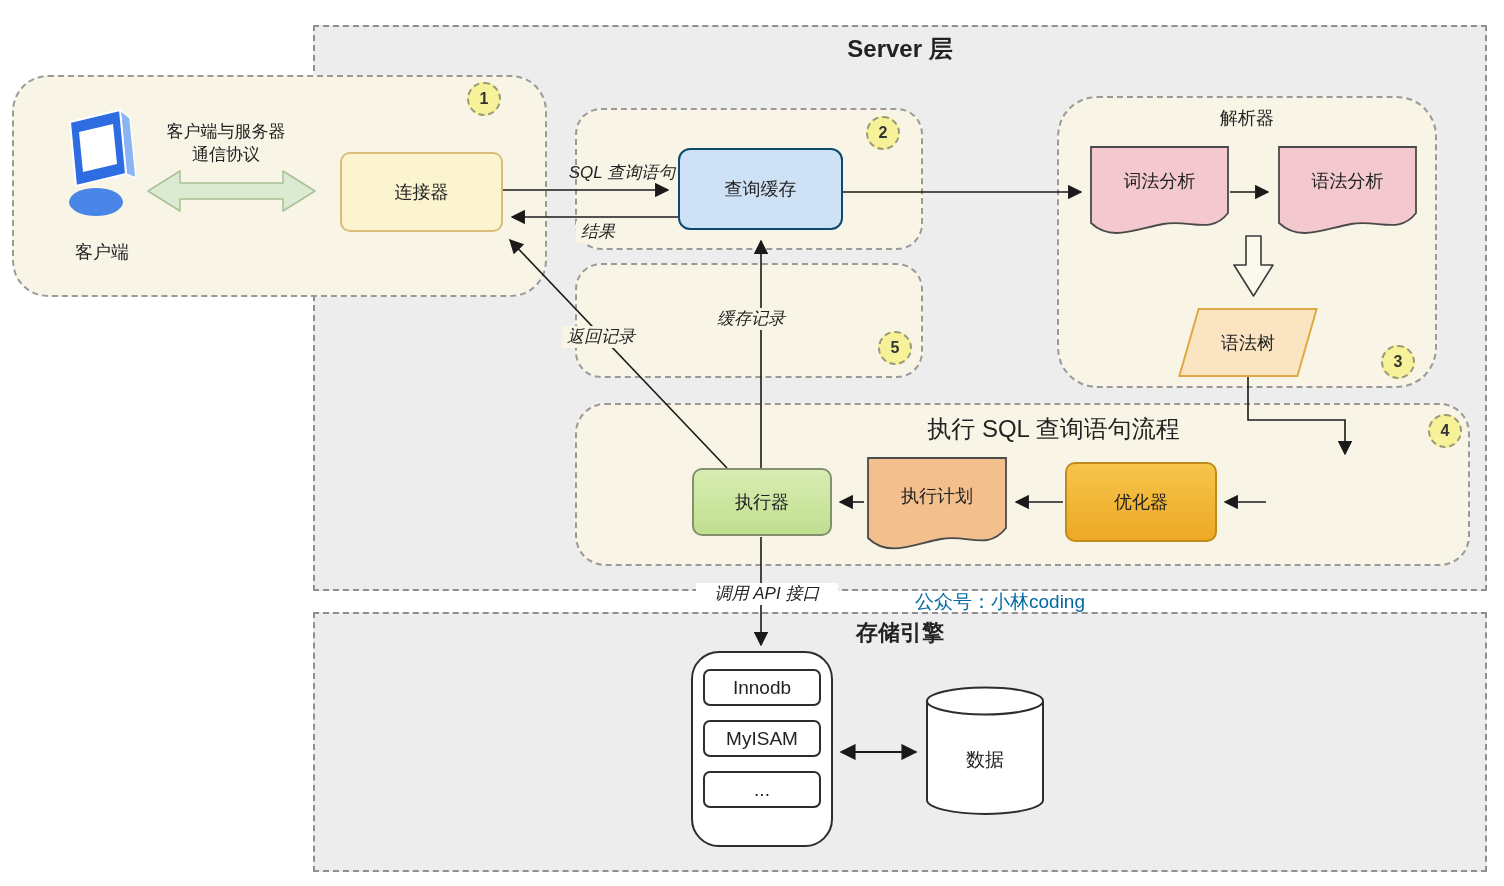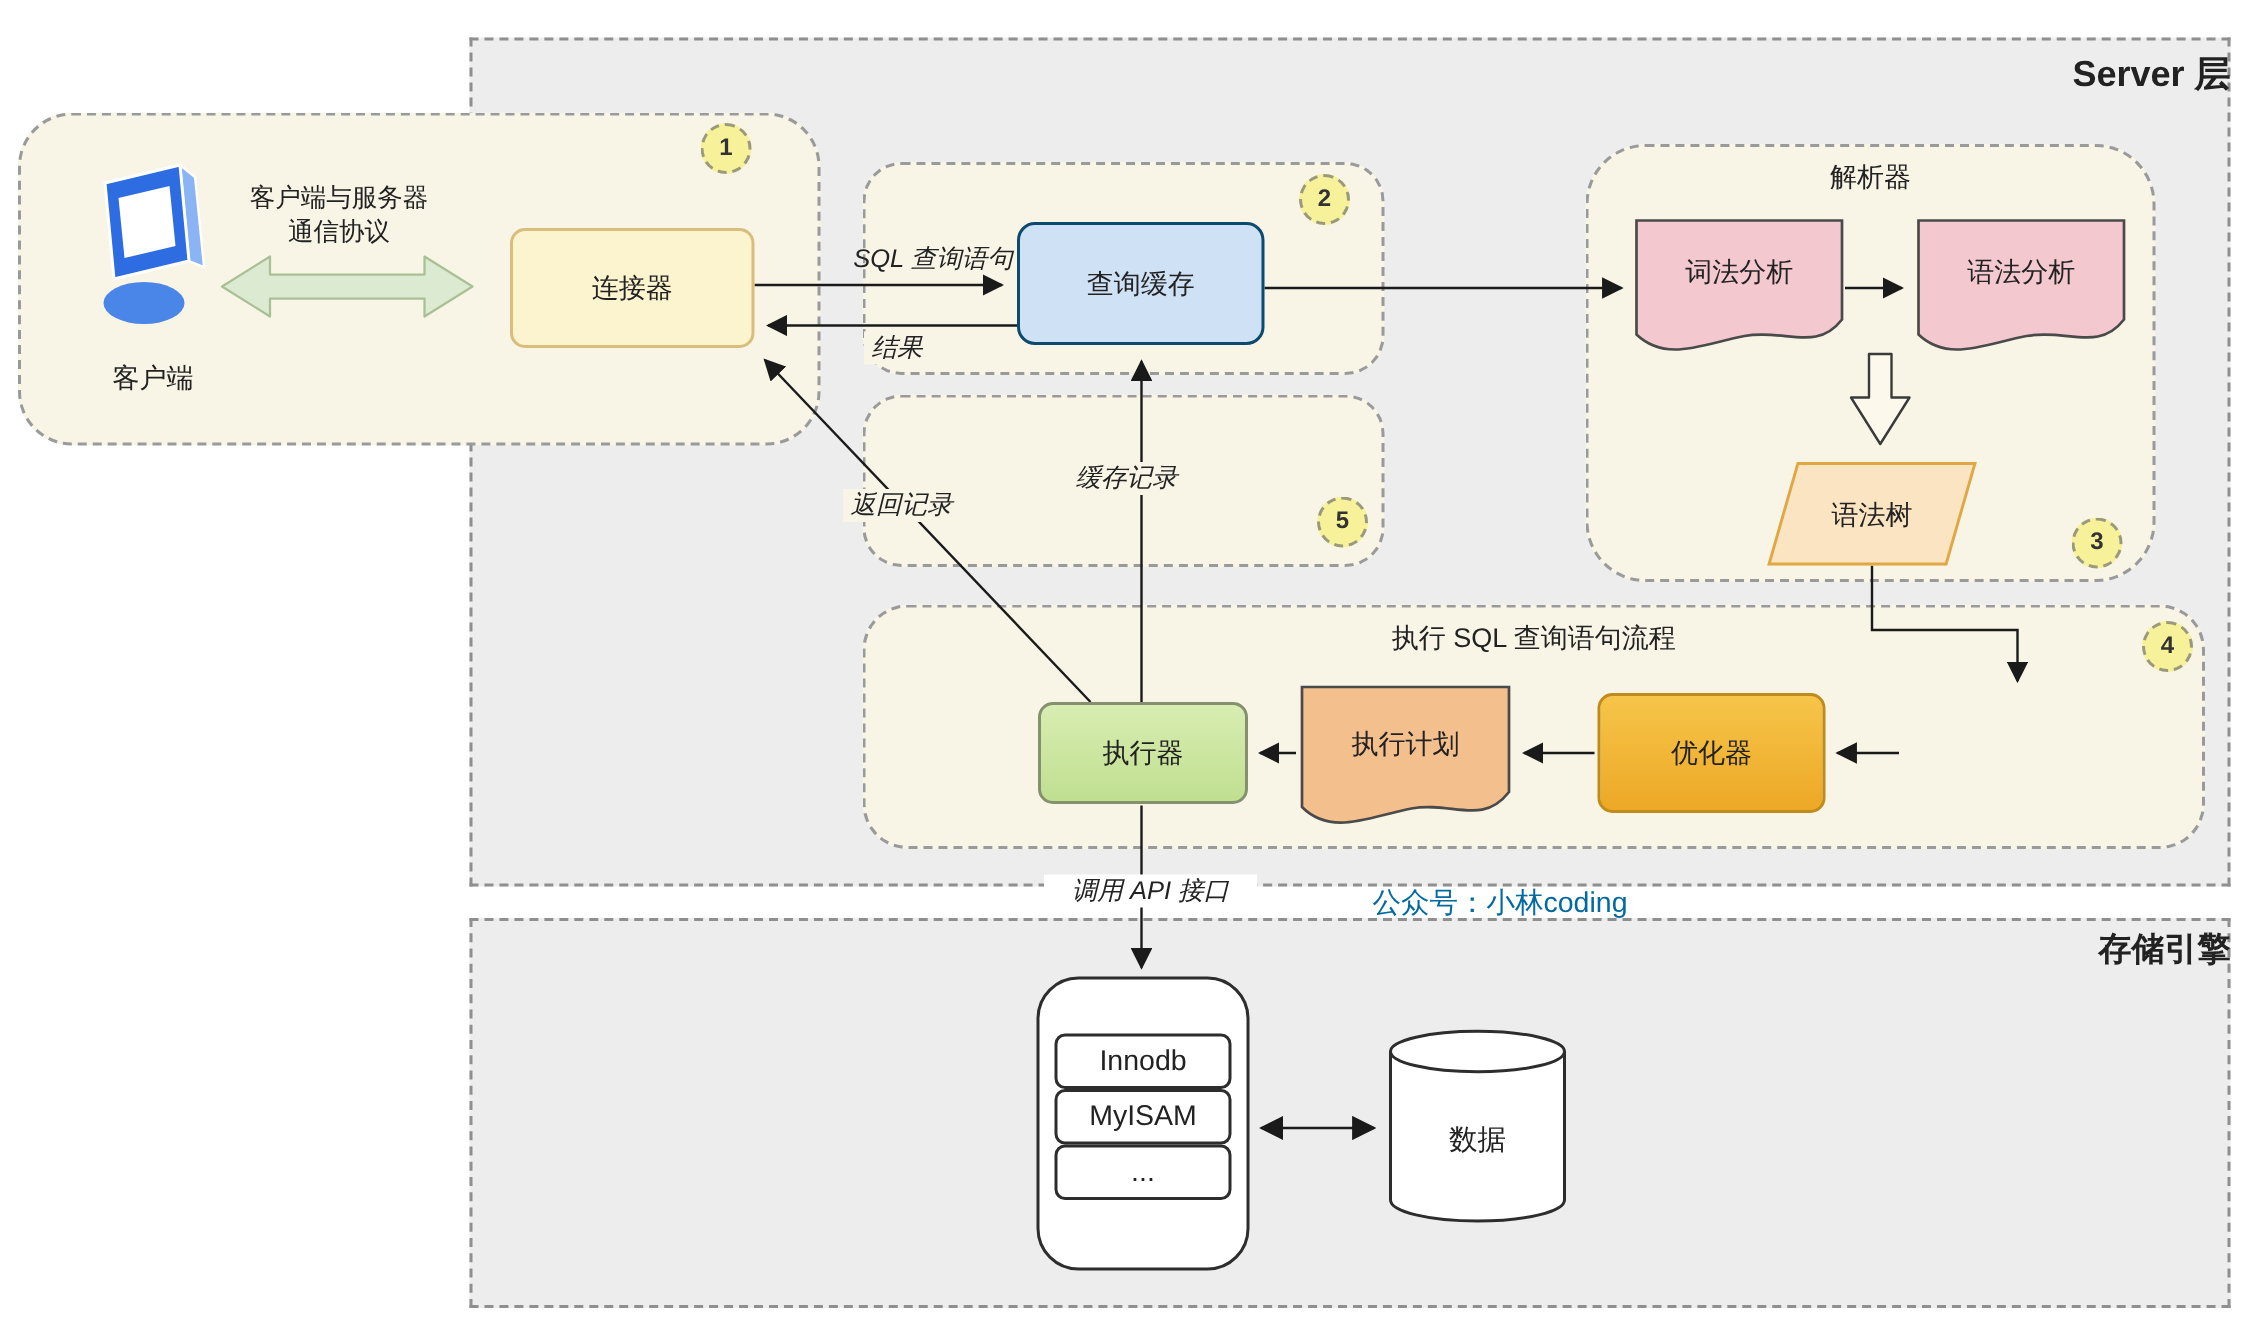--- a/index.html
+++ b/index.html
@@ -1,36 +1,36 @@
 <!DOCTYPE html>
 <html><head>
 <meta charset="utf-8">
 <style>
   html,body{margin:0;padding:0;background:#fff;}
   #canvas{position:relative;width:1504px;height:886px;background:#ffffff;
     font-family:"Liberation Sans","DejaVu Sans",sans-serif;color:#222;overflow:hidden;}
   .abs{position:absolute;}
   .layer{position:absolute;background:#ededed;border:2px dashed #8f8f8f;box-sizing:border-box;}
   .group{position:absolute;background:#f8f5e6;border:2px dashed #9a9a9a;box-sizing:border-box;z-index:2;}
-  .title{position:absolute;text-align:right;font-weight:bold;z-index:12;}
+  .title{position:absolute;text-align:center;font-weight:bold;z-index:12;}
   .subtitle{position:absolute;text-align:center;z-index:12;}
   .node{position:absolute;display:flex;align-items:center;justify-content:center;
     font-size:18px;box-sizing:border-box;z-index:10;}
   .badge{position:absolute;width:34px;height:34px;border-radius:50%;background:#f7f299;
     border:2px dashed #9a9a7a;box-sizing:border-box;display:flex;align-items:center;justify-content:center;
     font-size:16px;font-weight:bold;color:#333;z-index:12;}
   .edge-label{position:absolute;font-size:17px;text-align:center;z-index:11;line-height:1.15;font-style:italic;}
   .bg-cream{background:#f8f5e6;padding:1px 5px;}
   .bg-white{background:#ffffff;padding:1px 6px;}
   .doc{position:absolute;z-index:10;}
   .doc .lbl{position:absolute;left:0;right:0;top:24px;text-align:center;font-size:18px;}
   svg.overlay{position:absolute;left:0;top:0;z-index:5;pointer-events:none;}
   .engines{position:absolute;left:691px;top:651px;width:142px;height:196px;background:#fff;
     border:2px solid #2d2d2d;border-radius:28px;box-sizing:border-box;display:flex;flex-direction:column;
-    align-items:center;padding-top:36px;z-index:10;}
+    align-items:center;padding-top:16px;gap:14px;z-index:10;}
   .engine{width:118px;height:37px;background:#fff;border:2px solid #2d2d2d;border-radius:7px;
     box-sizing:border-box;display:flex;align-items:center;justify-content:center;font-size:19px;}
   .tree{position:absolute;left:1188px;top:308px;width:120px;height:69px;background:#fbe4c2;
     border:2px solid #dfa844;box-sizing:border-box;transform:skewX(-16deg);z-index:10;}
   .tree .lbl{width:100%;height:100%;display:flex;align-items:center;justify-content:center;
     font-size:18px;transform:skewX(16deg);}
   .watermark{position:absolute;left:905px;top:589px;width:190px;text-align:center;
     font-size:19px;color:#0369a1;z-index:13;}
 </style>
 </head>
@@ -43,21 +43,21 @@
 
   <div class="group" style="left:12px;top:75px;width:535px;height:222px;border-radius:36px;"></div>
   <div class="group" style="left:575px;top:108px;width:348px;height:142px;border-radius:26px;"></div>
   <div class="group" style="left:575px;top:263px;width:348px;height:115px;border-radius:26px;"></div>
   <div class="group" style="left:1057px;top:96px;width:380px;height:292px;border-radius:40px;"></div>
   <div class="group" style="left:575px;top:403px;width:895px;height:163px;border-radius:30px;"></div>
 
   <div class="title" style="left:313px;top:33px;width:1174px;font-size:24px;">Server 层</div>
   <div class="title" style="left:313px;top:618px;width:1174px;font-size:22px;">存储引擎</div>
   <div class="subtitle" style="left:1057px;top:106px;width:380px;font-size:18px;">解析器</div>
-  <div class="subtitle" style="left:575px;top:413px;width:895px;font-size:18px;">执行 SQL 查询语句流程</div>
+  <div class="subtitle" style="left:606px;top:413px;width:895px;font-size:24px;">执行 SQL 查询语句流程</div>
 
   <svg class="overlay" width="1504" height="886" viewBox="0 0 1504 886">
     <defs>
       <marker id="ah" viewBox="0 0 10 10" refX="9" refY="5" markerWidth="9" markerHeight="9" orient="auto-start-reverse">
         <path d="M0,0 L10,5 L0,10 z" fill="#1a1a1a"></path>
       </marker>
     </defs>
 
     <polygon points="148,191 180,171 180,183 283,183 283,171 315,191 283,211 283,199 180,199 180,211" fill="#dcead2" stroke="#a9c095" stroke-width="1.5" stroke-linejoin="round"></polygon>
 

